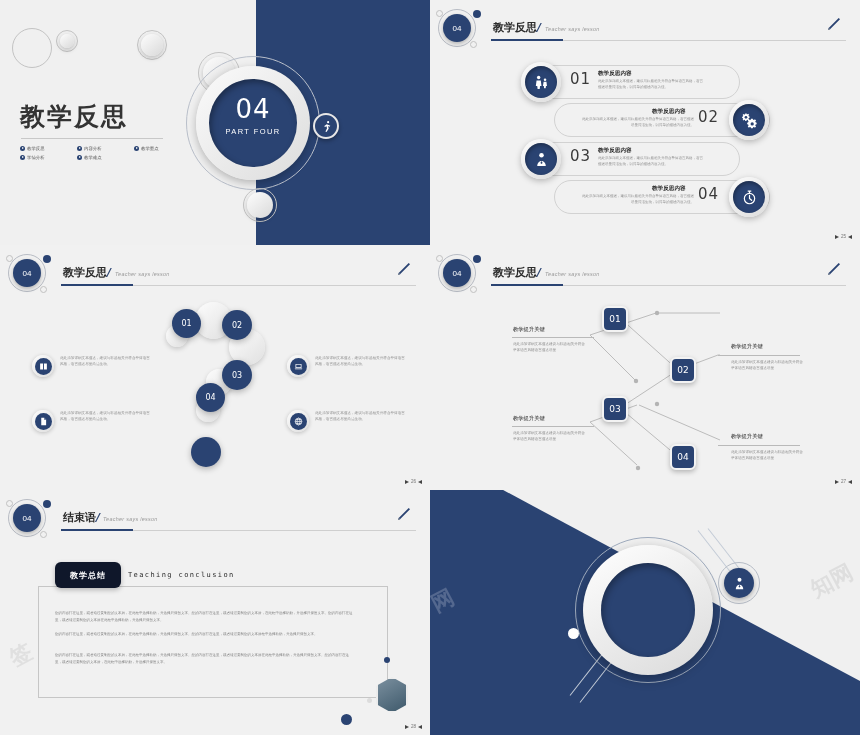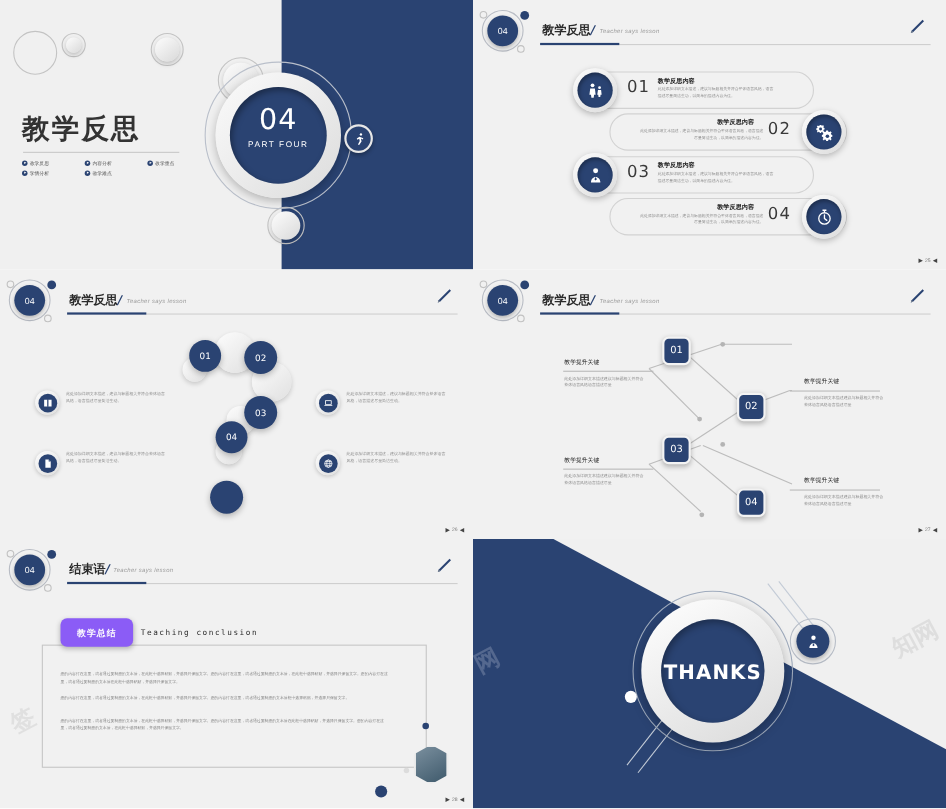--- a/index.html
+++ b/index.html
@@ -107,21 +107,21 @@
   .nbox { position:absolute; width:26px; height:26px; border-radius:6px;
     background:#2a4372; color:#fff; display:flex; align-items:center; justify-content:center;
     font-size:9px; font-family:"DejaVu Sans", sans-serif;
     box-shadow:0 2px 5px rgba(0,0,0,.25); border:2px solid #f3f3f3; }
   .klabel { position:absolute; font-size:5.3px; color:#222; }
   .kline { position:absolute; height:1px; background:#b9b9b9; }
   .ktxt { position:absolute; font-size:3.6px; color:#8d8d8d; line-height:1.8; width:72px; }
 
   
   .tag { position:absolute; left:55px; top:72px; width:66px; height:26px;
-    background:#8b5cf6; border-radius:6px; color:#fff; font-size:8px;
+    background:#0f172a; border-radius:6px; color:#fff; font-size:8px;
     display:flex; align-items:center; justify-content:center; letter-spacing:1px;
     box-shadow:0 2px 5px rgba(0,0,0,.25); z-index:3;
     font-family:"DejaVu Sans", sans-serif; font-weight:bold; }
   .tagen { position:absolute; left:128px; top:81px; font-size:7px; color:#2b2b2b;
     letter-spacing:1.4px; font-family:"DejaVu Sans Mono", monospace; z-index:3; }
   .frame { position:absolute; left:38px; top:96px; width:350px; height:112px;
     border:1px solid #c6c6c6; }
   .para { position:absolute; font-size:3.5px; color:#7f7f7f; line-height:1.9; width:300px; }
   .hexa { position:absolute; right:22px; bottom:22px; width:32px; height:36px;
     background:linear-gradient(150deg,#7a8f9e,#3f5a6c);
@@ -482,21 +482,20 @@
   </div>
 
   <div class="slide s6">
     <div class="diag"></div>
     <div class="streak" style="left:268px; top:40px; width:60px; transform:rotate(52deg);"></div>
     <div class="streak" style="left:278px; top:38px; width:52px; transform:rotate(52deg);"></div>
     <div class="streak" style="left:140px; top:205px; width:68px; transform:rotate(-52deg);"></div>
     <div class="streak" style="left:150px; top:212px; width:58px; transform:rotate(-52deg);"></div>
     <div class="tout"></div>
     <div class="tring"></div>
-    <div class="tword">THANKS</div>
     <div class="tdot"></div>
     <div class="pbadge-ring"></div>
     <div class="pbadge">
       <svg width="15" height="15" viewBox="0 0 24 24" fill="#fff">
         <circle cx="12" cy="6" r="3.2"></circle>
         <path d="M6 21 c0-4 2.7-7 6-7 s6 3 6 7z"></path>
         <path d="M12 14 l-1.6 3 1.6 1.4 1.6-1.4z" fill="#2a4372"></path>
       </svg>
     </div>
     <div class="wm" style="right:6px; top:76px; transform:rotate(-28deg); color:rgba(190,190,190,.35);">知网</div>

